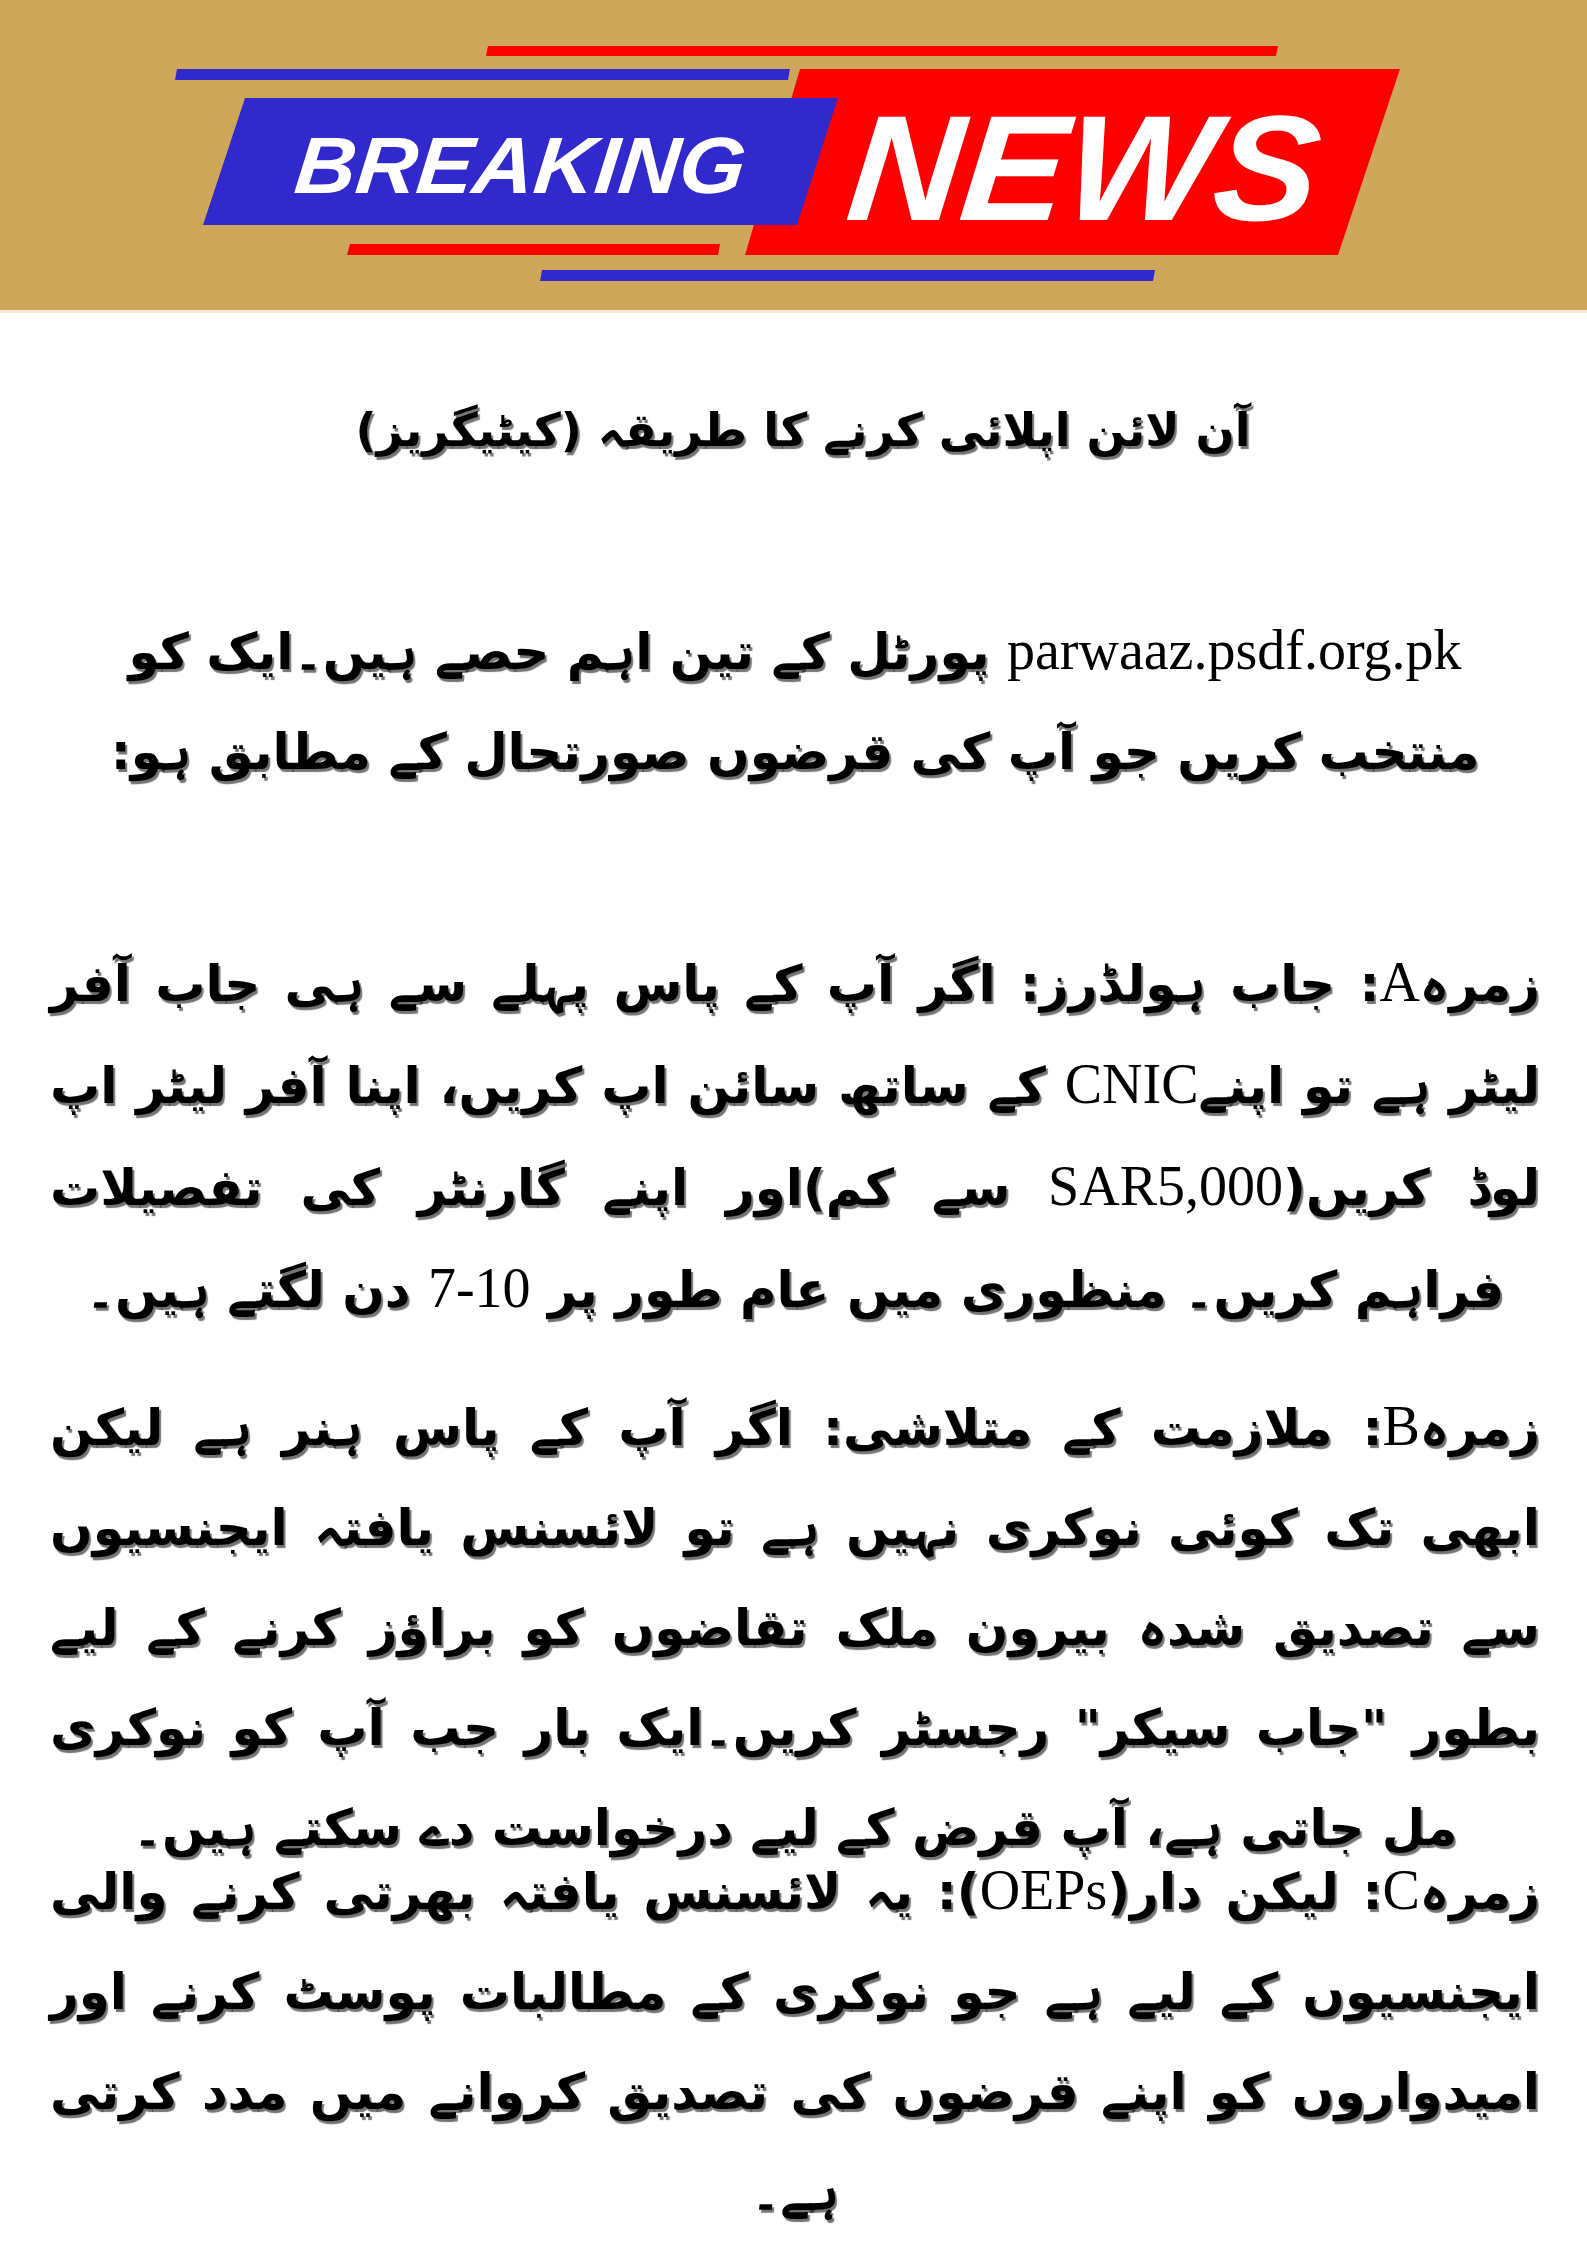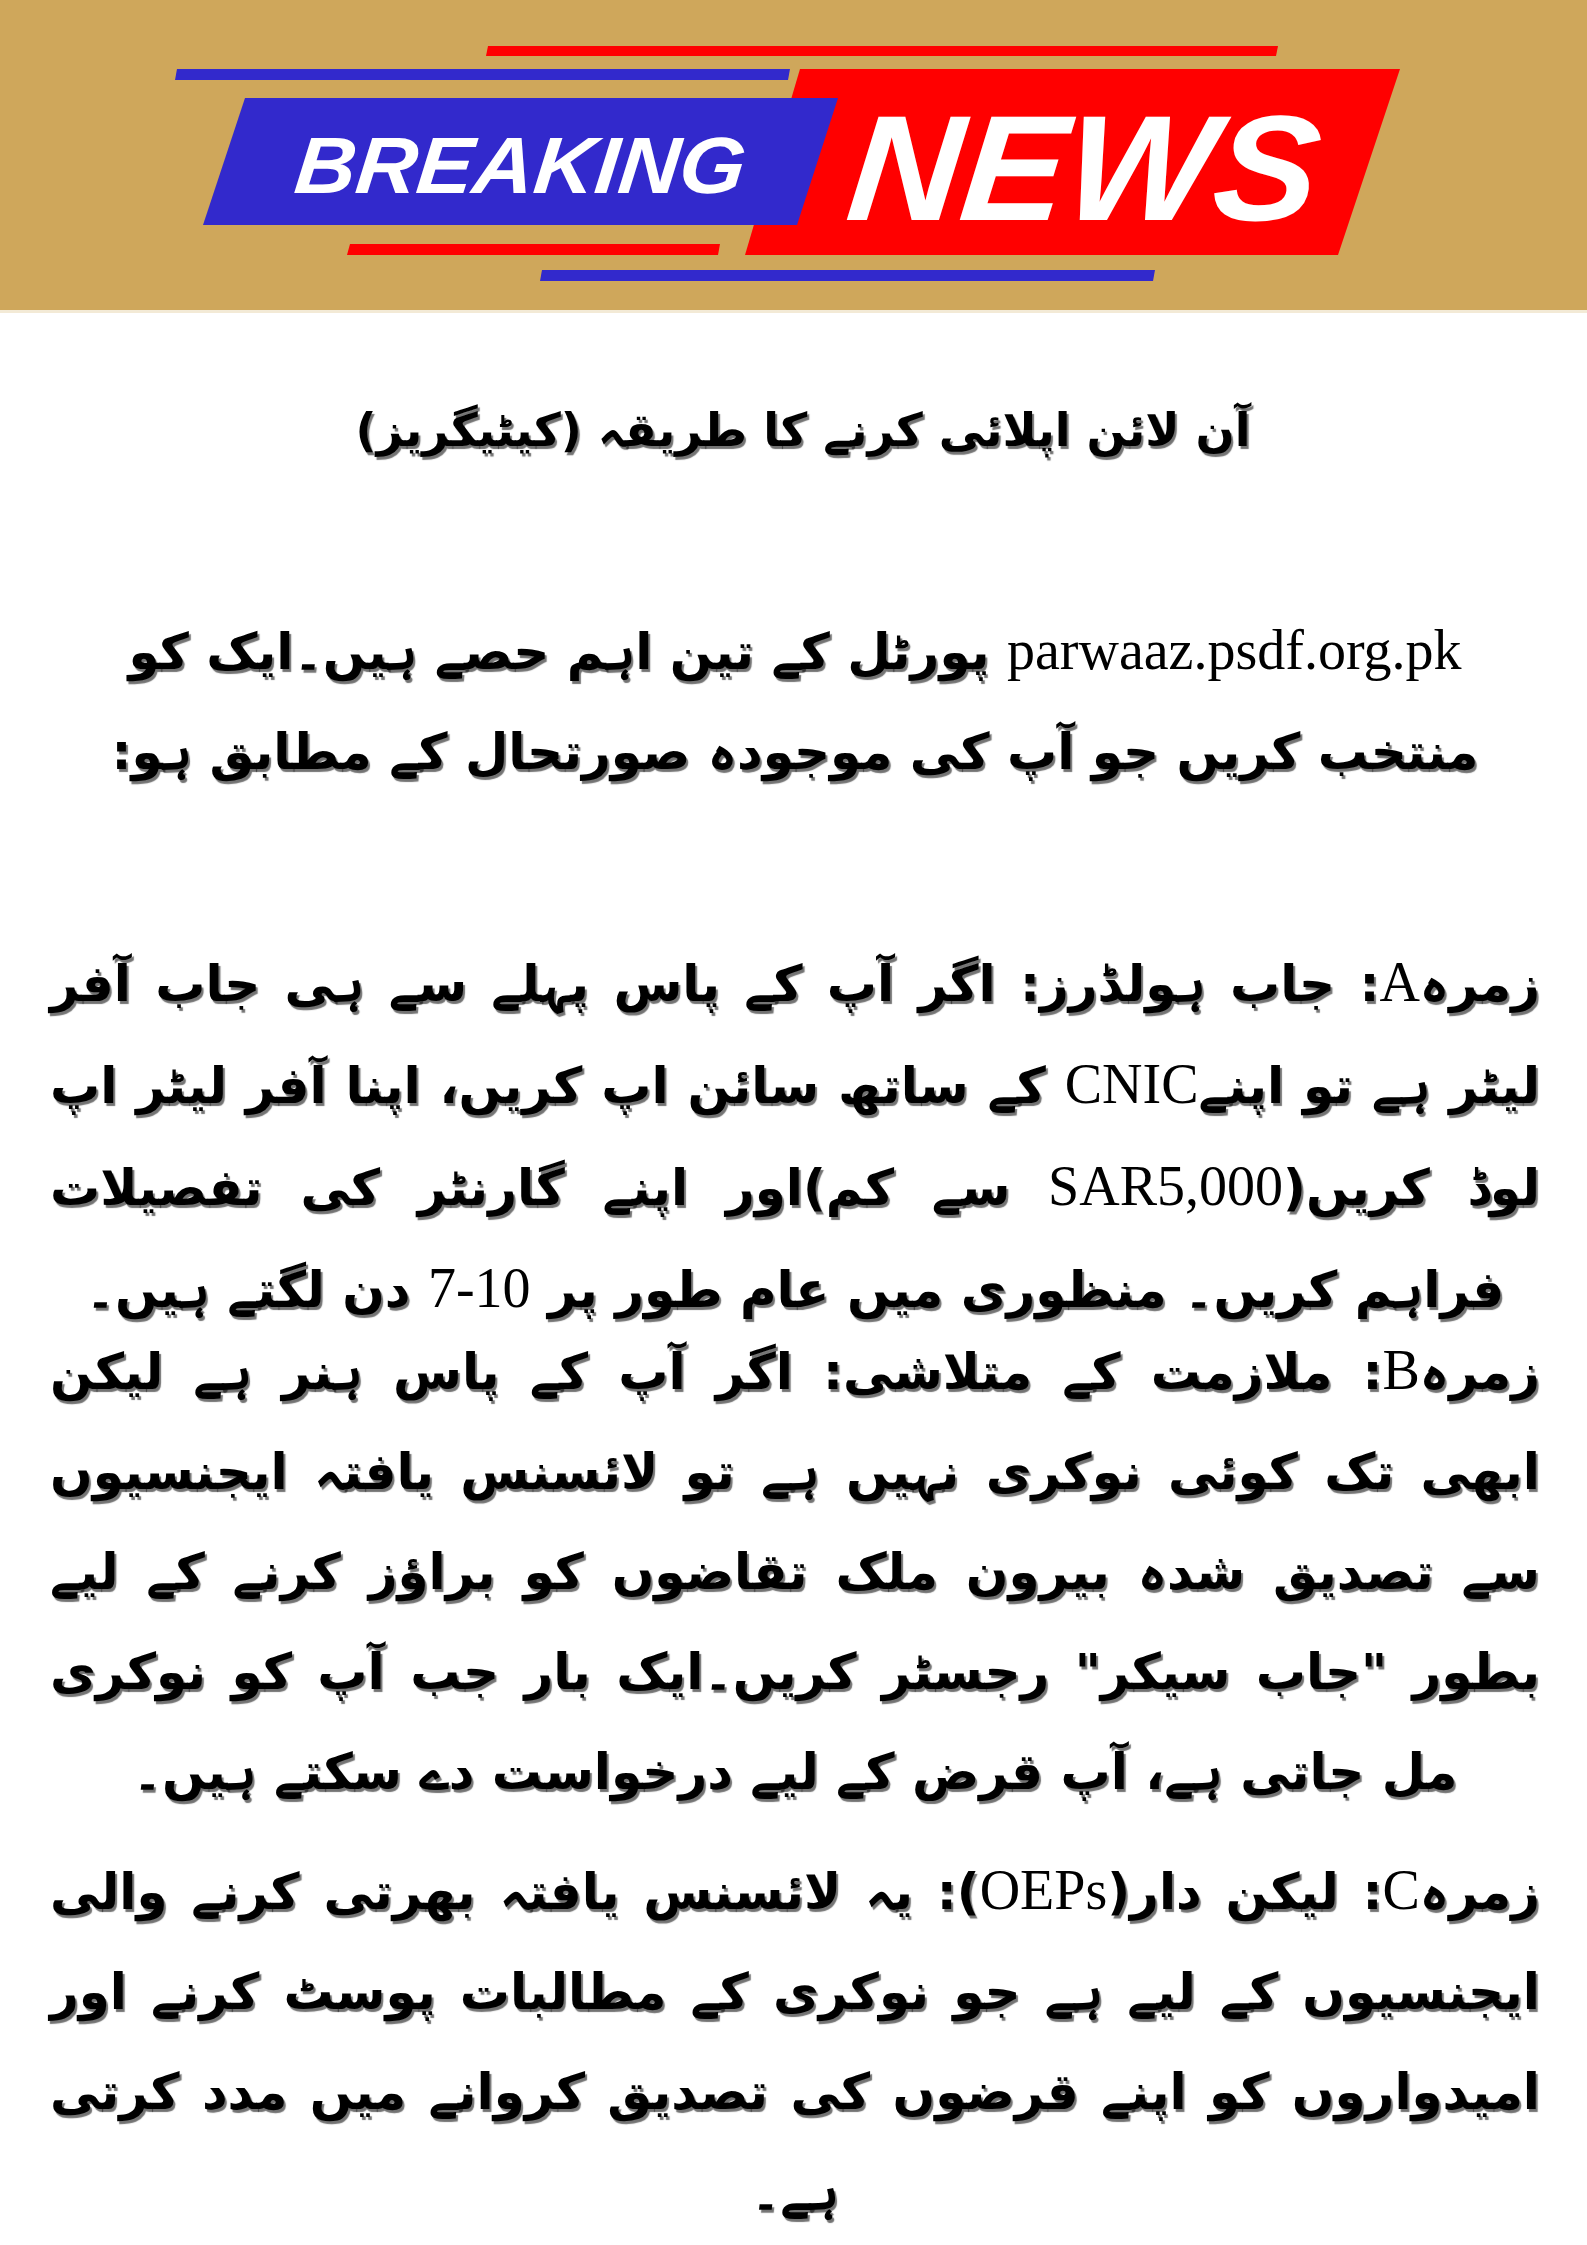--- a/index.html
+++ b/index.html
@@ -11,21 +11,21 @@
     .banner-divider { position: absolute; left: 0; top: 310px; width: 1587px; height: 3px; background: #f3ead6; }
 
     .content { position: absolute; left: 50px; top: 380px; width: 1490px; direction: rtl; }
     .block { text-align: center; color: #000; text-shadow: 2px 3px 1px rgba(0,0,0,0.55); }
 
     .title { position: absolute; top: 0; left: 16px; right: 0; font-size: 46px; line-height: 100px; font-weight: bold; }
 
     .intro { position: absolute; top: 220px; left: 0; right: 0; font-size: 50px; line-height: 100px; font-weight: bold; }
     .para { position: absolute; left: 0; right: 0; font-size: 50px; line-height: 100px; font-weight: bold; text-align: justify; text-align-last: center; }
     .para-a { top: 552px; }
-    .para-b { top: 940px; }
+    .para-b { top: 996px; }
     .para-c { top: 1460px; }
 
     .latin { font-family: "Liberation Serif", serif; font-weight: normal; font-size: 56px; text-shadow: none; unicode-bidi: isolate; }
   </style>
 </head>
 <body>
 
 <div class="banner">
   <svg width="1587" height="310" viewBox="0 0 1587 310">
     <polygon points="488,46 1278,46 1276,56 486,56" fill="#FF0000"></polygon>
@@ -39,21 +39,21 @@
   </svg>
 </div>
 <div class="banner-divider"></div>
 
 <div class="content">
 
   <div class="block title">آن لائن اپلائی کرنے کا طریقہ (کیٹیگریز)</div>
 
   <div class="block intro">
     <span class="latin">parwaaz.psdf.org.pk</span>
-    <span>پورٹل کے تین اہم حصے ہیں۔ایک کو منتخب کریں جو آپ کی موجودہ صورتحال کے مطابق ہو:</span>
+    <span>پورٹل کے تین اہم حصے ہیں۔ایک کو منتخب کریں جو آپ کی قرضوں صورتحال کے مطابق ہو:</span>
   </div>
 
   <div class="block para para-a">
     <span>زمرہ</span><span class="latin">A</span><span>: جاب ہولڈرز:</span>
     <span>اگر آپ کے پاس پہلے سے ہی جاب آفر لیٹر ہے تو اپنے</span><span class="latin">CNIC</span>
     <span>کے ساتھ سائن اپ کریں، اپنا آفر لیٹر اپ لوڈ کریں(</span><span class="latin">SAR5,000</span>
     <span>سے کم)اور اپنے گارنٹر کی تفصیلات فراہم کریں۔ منظوری میں عام طور پر</span>
     <span class="latin">7-10</span>
     <span>دن لگتے ہیں۔</span>
   </div>

